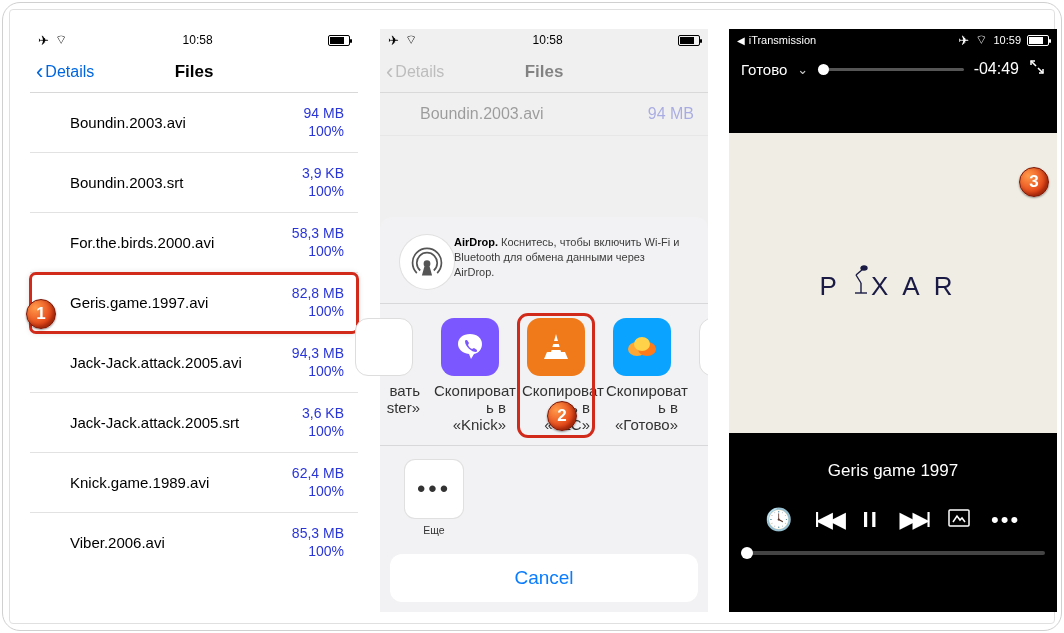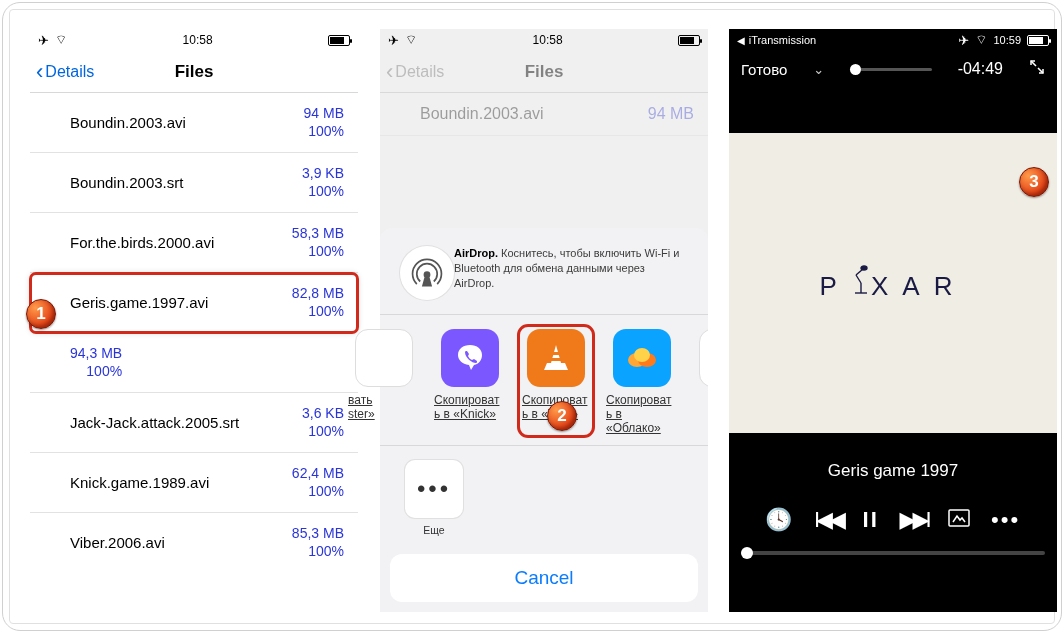--- a/index.html
+++ b/index.html
@@ -38,31 +38,31 @@
   
   .sheet { position:absolute; left:0; right:0; bottom:0; background:#f2f2f4; border-top-left-radius:12px; border-top-right-radius:12px; padding-top:12px; }
   .dimmer { position:absolute; inset:0; background:rgba(0,0,0,.06); }
   .airdrop { display:flex; padding: 6px 20px 14px; align-items:flex-start; }
   .aircircle { width:54px; height:54px; border-radius:50%; background:#fff; display:flex; align-items:center; justify-content:center; box-shadow: 0 0 0 1px #e0e0e0; flex-shrink:0;}
   .aircircle svg { width:34px; height:34px; }
   .airtext { font-size:11px; color:#3c3c3c; line-height:1.35; }
   .airtext b { color:#000; }
   .hr { height:1px; background:#d8d8da; }
   .apps { display:flex; gap:14px; padding: 14px 0 10px 0; overflow:hidden; margin-left:-32px; }
-  .app { width:72px; text-align:left; font-size:12px; color:#333; flex-shrink:0;text-decoration:underline; }
+  .app { width:72px; text-align:right; font-size:15px; color:#333; flex-shrink:0; }
   .app .icon { width:58px; height:58px; border-radius:13px; margin: 0 auto 6px; display:flex; align-items:center; justify-content:center; }
   .app.sel { outline: 3px solid #d12a1a; border-radius:8px; padding:2px; margin-top:-2px;}
   .actions { display:flex; gap:14px; padding: 14px 18px 18px; }
   .action { width:72px; text-align:center; font-size:10.5px; color:#333; }
   .action .icon { width:58px; height:58px; border-radius:10px; background:#fff; margin:0 auto 6px; display:flex; align-items:center; justify-content:center; box-shadow:0 0 0 1px #e0e0e0;}
   .cancel { margin: 0 10px 10px; background:#fff; border-radius:12px; text-align:center; font-size:19px; color:#0a7cff; padding:13px 0; font-weight:500;}
 
   
   .p3 .top { height:22px; background:#000; display:flex; align-items:center; justify-content:space-between; padding:0 8px; font-size:11px; }
-  .p3 .ctrlbar { display:flex; align-items:center; gap:26px; padding: 8px 12px; justify-content: flex-end; }
+  .p3 .ctrlbar { display:flex; align-items:center; gap:10px; padding: 8px 12px; justify-content: flex-end; }
   .p3 .done { font-size:15px; }
   .p3 .chdown { font-size:13px; opacity:.8;}
   .p3 .scrub { flex:1; height:3px; background:#555; position:relative; border-radius:2px;}
   .p3 .scrub .dot { position:absolute; left:0; top:-4px; width:11px; height:11px; border-radius:50%; background:#fff;}
   .p3 .time { font-size:16px;}
   .p3 .video { height: 300px; background:#f0eee4; margin-top:46px; display:flex; align-items:center; justify-content:center; position:relative; }
   .pixar { font-family: "Times New Roman", serif; letter-spacing: 14px; font-size:26px; color:#1a1a44; font-weight:400; display:flex; align-items:flex-end; }
   .pixar .lamp { display:inline-block; width:20px; position:relative; }
   .p3 .vtitle { text-align:center; font-size:17px; padding: 28px 0 22px; }
   .p3 .controls { display:flex; align-items:center; justify-content:space-evenly; padding: 4px 16px; font-size:22px;}
@@ -122,20 +122,21 @@
             </div>
           </div>
     <div class="row sel">
             <span class="name">Geris.game.1997.avi</span>
             <div class="meta">
               <div>82,8 MB</div>
               <div>100%</div>
             </div>
           </div>
     <div class="row">
+            <span class="name">Jack-Jack.attack.2005.avi</span>
             <div class="meta">
               <div>94,3 MB</div>
               <div>100%</div>
             </div>
           </div>
     <div class="row">
             <span class="name">Jack-Jack.attack.2005.srt</span>
             <div class="meta">
               <div>3,6 KB</div>
               <div>100%</div>
@@ -225,21 +226,21 @@
               <div><span>Скопироват</span><br><span>ь в «VLC»</span></div>
             </div>
       <div class="app">
               <div class="icon" style="background:#0aa3ff">
                 <svg width="40" height="40" viewBox="0 0 40 40">
                   <ellipse fill="#ffa736" cx="15" cy="22" rx="9" ry="7"></ellipse>
                   <ellipse fill="#ff7a1a" cx="25" cy="22" rx="9" ry="7"></ellipse>
                   <ellipse fill="#ffd24a" cx="20" cy="17" rx="8" ry="7"></ellipse>
                 </svg>
               </div>
-              <div><span>Скопироват</span><br><span>ь в «Облако»</span></div>
+              <div><span>Скопироват</span><br><span>ь в «Готово»</span></div>
             </div>
       <div class="app">
               <div class="icon" style="background:#fff;border:1px solid #ddd"></div>
               <div><br></div>
             </div>
     </div>
     <div class="hr"></div>
     <div class="actions">
       <div class="action">
               <div class="icon">

